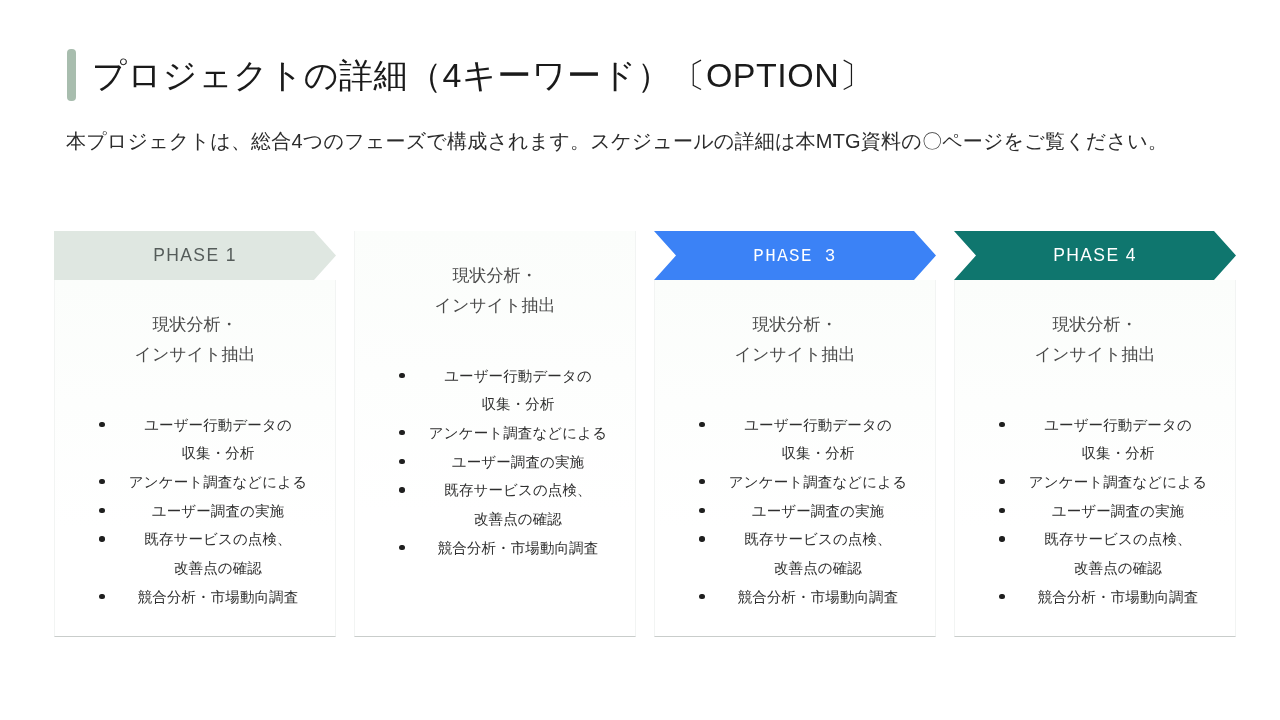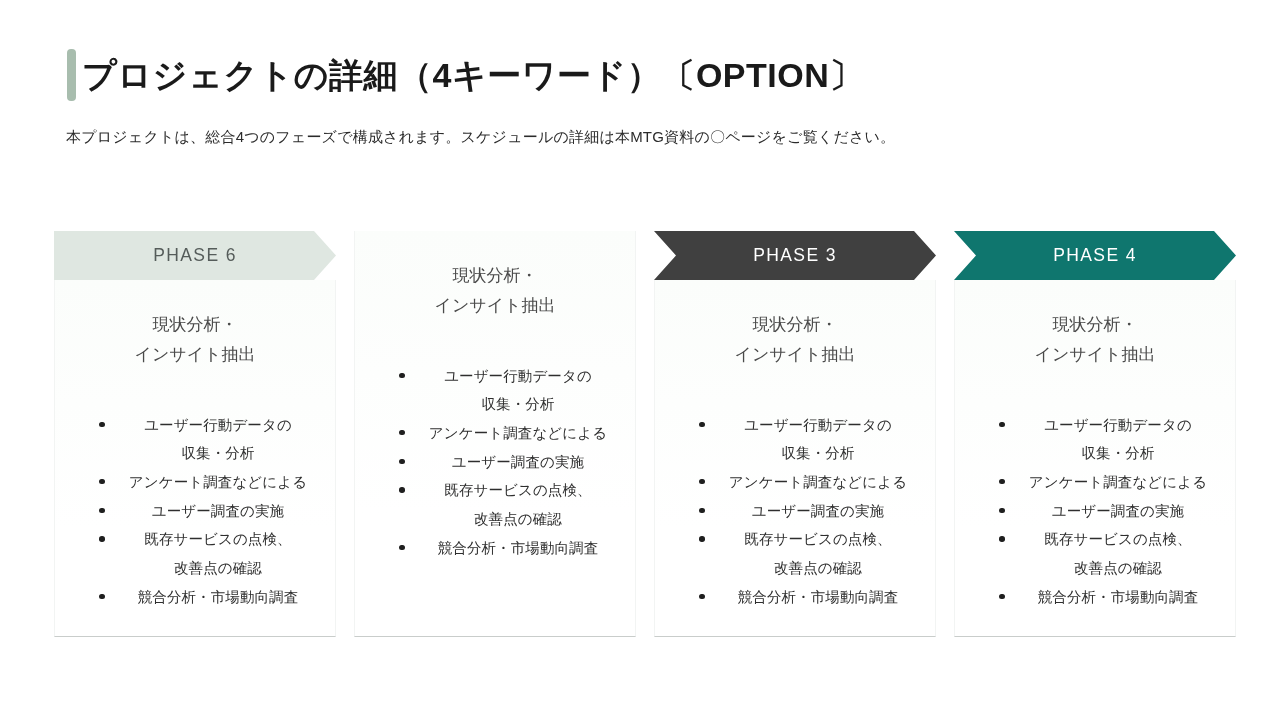--- a/index.html
+++ b/index.html
@@ -26,33 +26,33 @@
     height: 54px;
   }
   .title-accent {
     width: 9px;
     height: 52px;
     background: #a8bdae;
     border-radius: 4px;
     flex: 0 0 auto;
   }
   .title-text {
-    margin-left: 6px;
+    margin-left: 16px;
     font-size: 34px;
-    font-weight: bold;
+    font-weight: normal;
     color: #1a1a1a;
     letter-spacing: 0.5px;
     white-space: nowrap;
     line-height: 1;
   }
   .subtitle {
     position: absolute;
     left: 66px;
     top: 128px;
-    font-size: 15px;
+    font-size: 20px;
     color: #2b2b2b;
     white-space: nowrap;
     letter-spacing: 0.2px;
   }
 
   
   .phases {
     position: absolute;
     left: 54px;
     top: 231px;
@@ -135,53 +135,53 @@
 <div class="title-row">
   <div class="title-accent"></div>
   <div class="title-text">プロジェクトの詳細（4キーワード）〔OPTION〕</div>
 </div>
 
 <div class="subtitle">本プロジェクトは、総合4つのフェーズで構成されます。スケジュールの詳細は本MTG資料の〇ページをご覧ください。</div>
 
 <div class="phases">
     <div class="phase-col">
       <div class="phase-header" style="background: rgb(223, 231, 225); color: rgb(85, 92, 90);">
-        <span>PHASE 6</span>
-      </div>
-      <div class="phase-body">
-        <div class="phase-subhead">
-          <div>現状分析・</div>
-          <div>インサイト抽出</div>
-        </div>
-        <ul class="bullets">
-          <li>ユーザー行動データの<br>収集・分析</li>
-          <li>アンケート調査などによる</li>
-          <li>ユーザー調査の実施</li>
-          <li>既存サービスの点検、<br>改善点の確認</li>
-          <li>競合分析・市場動向調査</li>
-        </ul>
-      </div>
-    </div>
-    <div class="phase-col">
-      <div class="phase-body">
-        <div class="phase-subhead">
-          <div>現状分析・</div>
-          <div>インサイト抽出</div>
-        </div>
-        <ul class="bullets">
-          <li>ユーザー行動データの<br>収集・分析</li>
-          <li>アンケート調査などによる</li>
-          <li>ユーザー調査の実施</li>
-          <li>既存サービスの点検、<br>改善点の確認</li>
-          <li>競合分析・市場動向調査</li>
-        </ul>
-      </div>
-    </div>
-    <div class="phase-col">
-      <div class="phase-header" style="background: #404040; color: rgb(255, 255, 255);">
+        <span>PHASE 1</span>
+      </div>
+      <div class="phase-body">
+        <div class="phase-subhead">
+          <div>現状分析・</div>
+          <div>インサイト抽出</div>
+        </div>
+        <ul class="bullets">
+          <li>ユーザー行動データの<br>収集・分析</li>
+          <li>アンケート調査などによる</li>
+          <li>ユーザー調査の実施</li>
+          <li>既存サービスの点検、<br>改善点の確認</li>
+          <li>競合分析・市場動向調査</li>
+        </ul>
+      </div>
+    </div>
+    <div class="phase-col">
+      <div class="phase-body">
+        <div class="phase-subhead">
+          <div>現状分析・</div>
+          <div>インサイト抽出</div>
+        </div>
+        <ul class="bullets">
+          <li>ユーザー行動データの<br>収集・分析</li>
+          <li>アンケート調査などによる</li>
+          <li>ユーザー調査の実施</li>
+          <li>既存サービスの点検、<br>改善点の確認</li>
+          <li>競合分析・市場動向調査</li>
+        </ul>
+      </div>
+    </div>
+    <div class="phase-col">
+      <div class="phase-header" style="background: #3b82f6; color: rgb(255, 255, 255); font-family: Liberation Mono, monospace;">
         <span>PHASE 3</span>
       </div>
       <div class="phase-body">
         <div class="phase-subhead">
           <div>現状分析・</div>
           <div>インサイト抽出</div>
         </div>
         <ul class="bullets">
           <li>ユーザー行動データの<br>収集・分析</li>
           <li>アンケート調査などによる</li>

